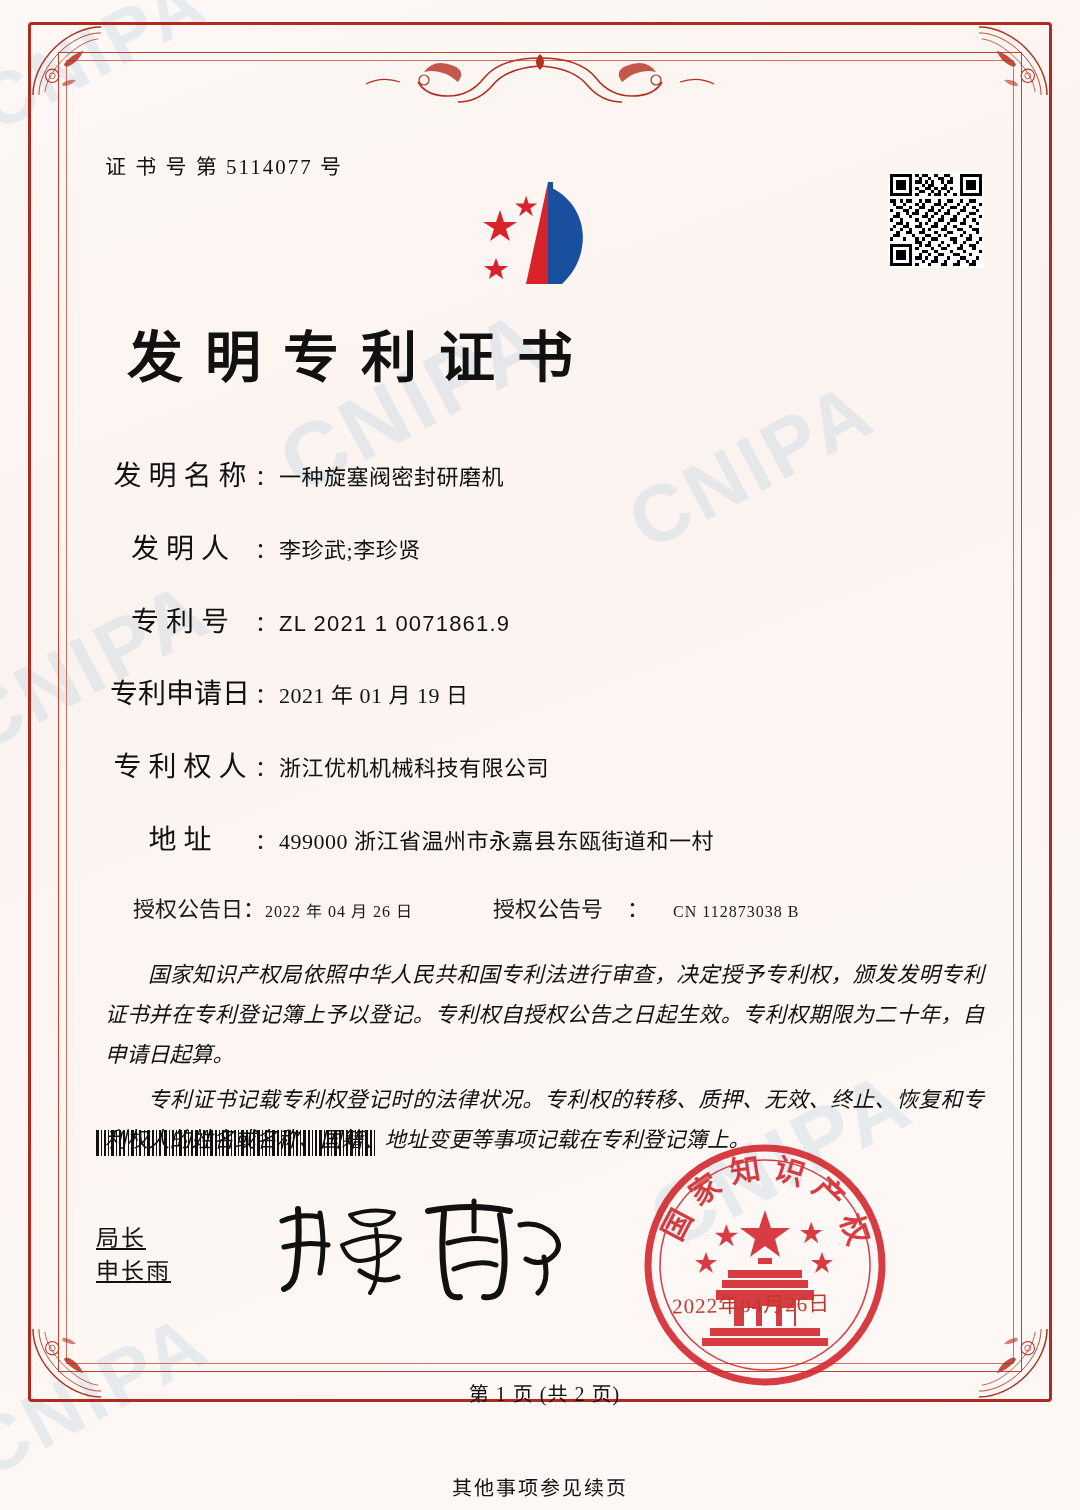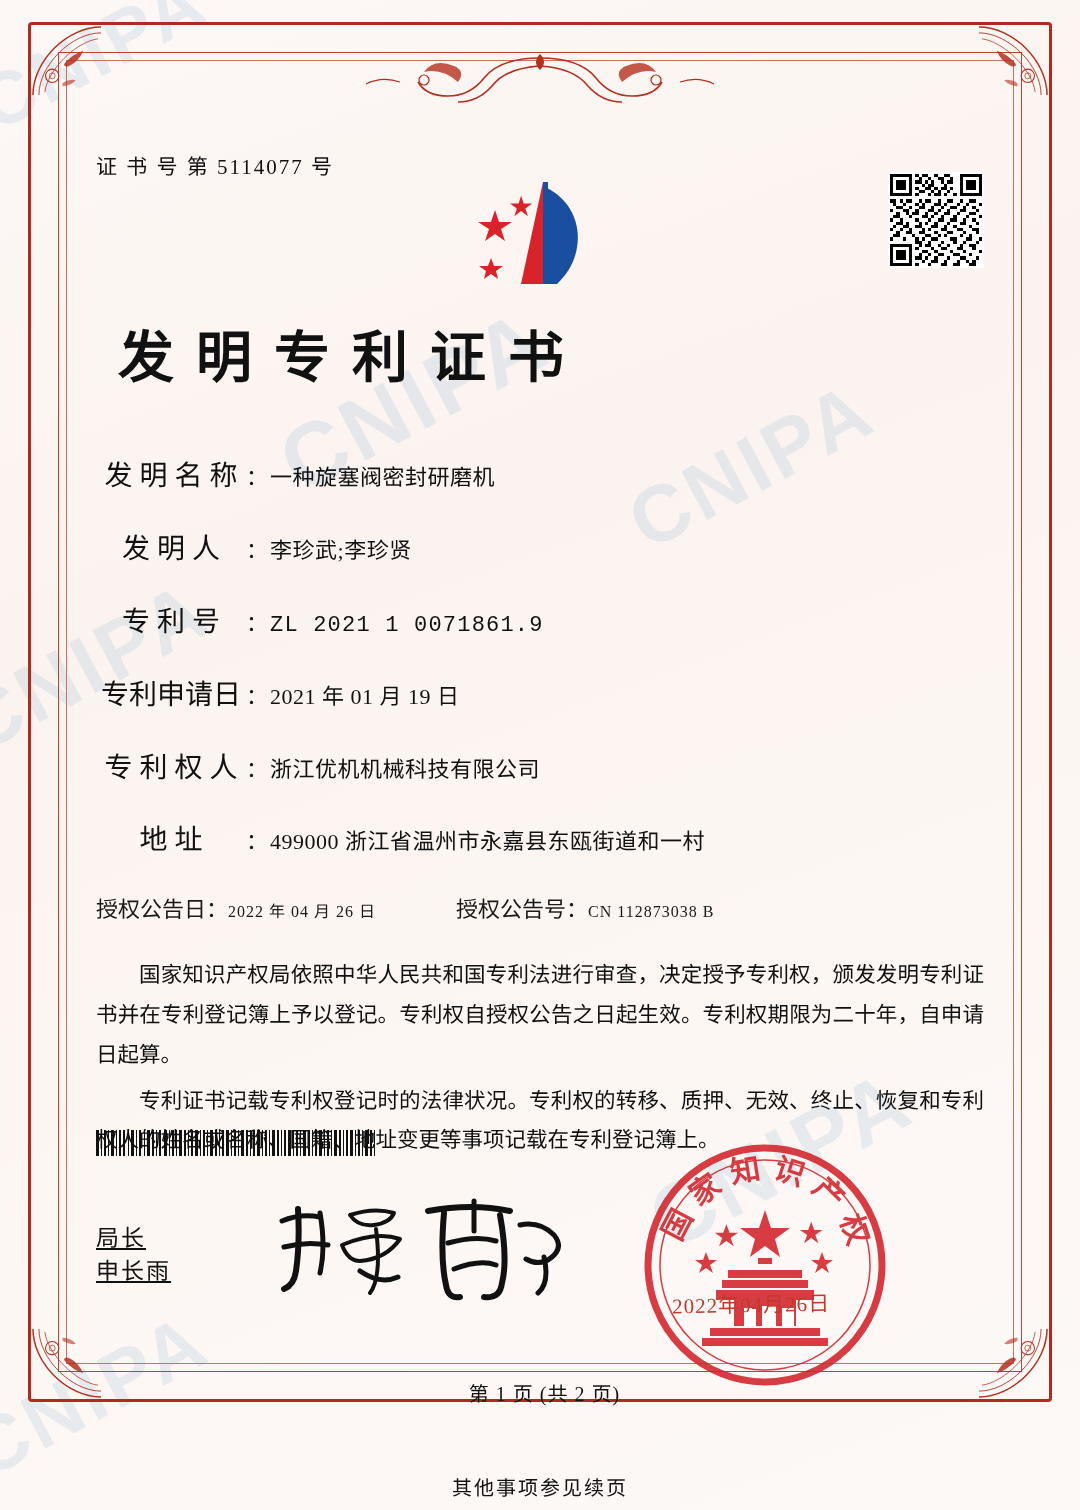--- a/index.html
+++ b/index.html
@@ -77,21 +77,21 @@
     transform: translateX(-50%);
     width: 400px;
     height: 62px;
     color: #b3301f;
   }
   .top-ornament svg { width: 100%; height: 100%; display: block; }
 
   
   .content {
     position: absolute;
-    left: 96px;
+    left: 105px;
     top: 150px;
     right: 96px;
   }
 
   .cert-no {
     font-size: 21px;
     letter-spacing: 2px;
     color: #111;
   }
 
@@ -149,44 +149,46 @@
   .f-colon {
     flex: 0 0 auto;
     padding: 0 2px 0 0;
   }
   .f-value {
     font-size: 22px;
     color: #111;
     letter-spacing: 0.5px;
   }
   .f-value.mono {
-    font-family: Liberation Mono, monospace;
+    font-family: Liberation Sans, sans-serif;
     letter-spacing: 1.2px;
   }
 
   .row-inline {
     display: flex;
     align-items: baseline;
     margin-bottom: 34px;
+    margin-left: 28px;
   }
   .inline-group { display: flex; align-items: baseline; }
-  .inline-group.second { margin-left: 80px; }
+  .inline-group.second { margin-left: 80px; gap: 24px; }
   .ig-label { font-size: 22px; }
   .ig-value { font-size: 16px; letter-spacing: 1px; }
 
   .paragraphs {
     margin-top: 16px;
     font-size: 21.5px;
     line-height: 1.85;
     text-align: justify;
     color: #111;
   }
   .paragraphs p {
     margin: 0 0 6px 0;
     text-indent: 2em;
+    font-style: italic;
   }
 
   
   .barcode {
     position: absolute;
     left: 96px;
     top: 1130px;
     width: 300px;
     height: 26px;
   }

